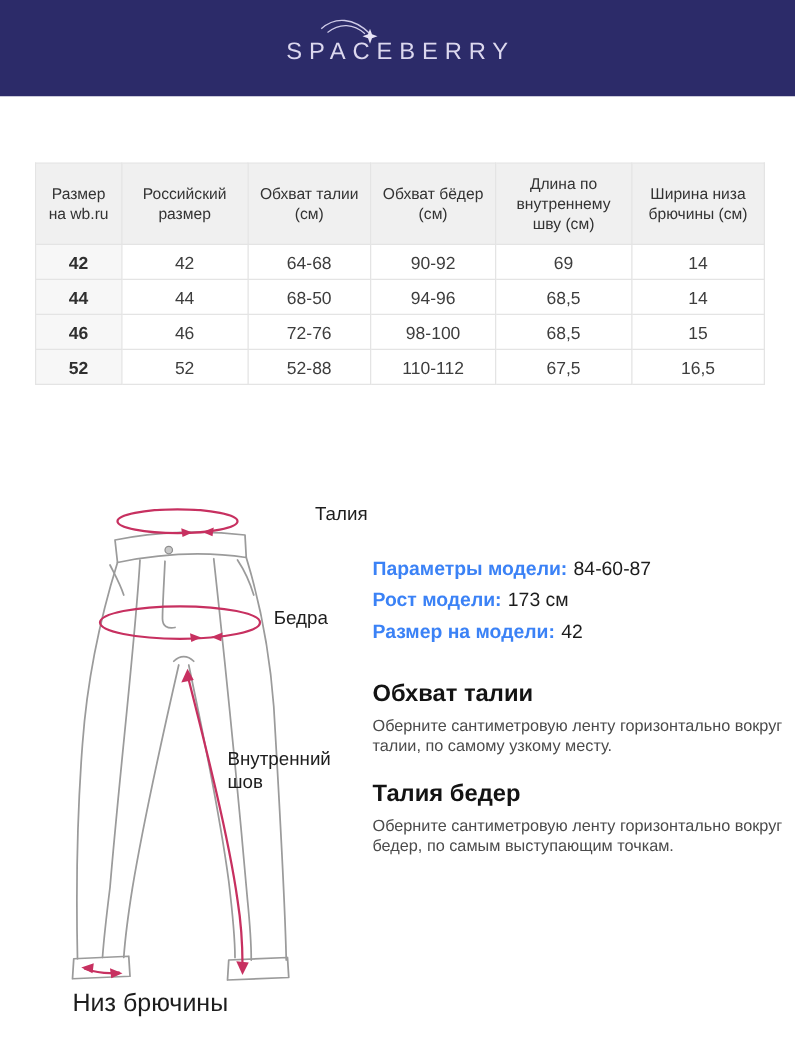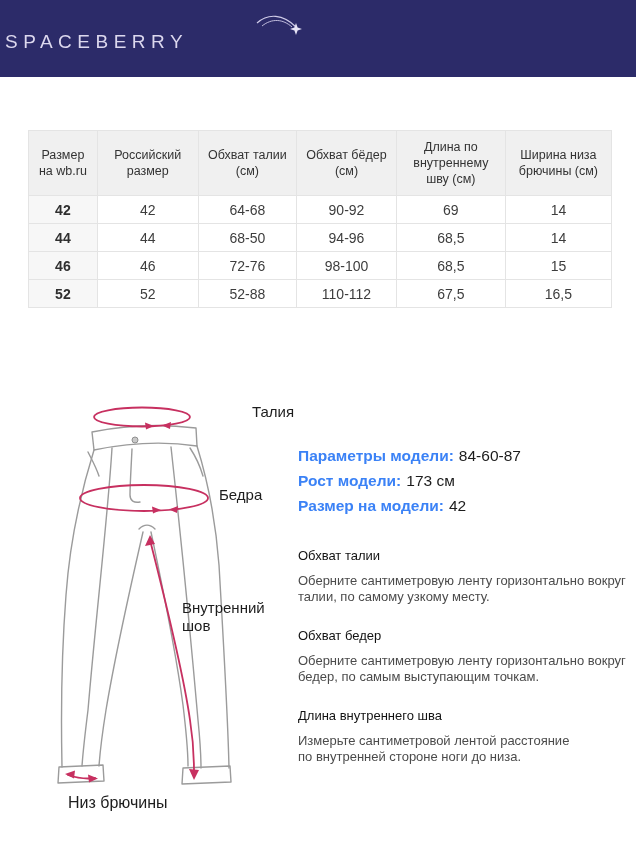--- a/index.html
+++ b/index.html
@@ -8,21 +8,21 @@
     font-family:"Liberation Sans","DejaVu Sans",sans-serif; overflow:hidden;
     color:#222;
   }
 
   
   .header {
     position:absolute; left:0; top:0; width:636px; height:77px;
     background:var(--header-bg,#2c2b69);
   }
   .logo-wrap { position:relative; width:100%; height:100%;
-    display:flex; align-items:center; }
+    display:flex; align-items:center; justify-content:center; }
   .logo-text {
     color:#dcd8ee; font-size:19px; letter-spacing:5.5px; font-weight:400;
     margin-top:7px; padding-left:5px;
   }
   .comet { position:absolute; left:calc(50% - 63px); top:11px; }
 
   
   .size-table {
     position:absolute; left:28px; top:130px; width:584px;
     border-collapse:collapse; table-layout:fixed;
@@ -41,31 +41,31 @@
 
   
   .pants-svg { position:absolute; left:28px; top:390px; }
   .dg-label {
     position:absolute; font-size:15px; font-weight:500; color:#1d1d1d;
     line-height:18px; white-space:pre-line;
   }
   .lbl-waist  { left:204px; top:403px;margin-left:48px; }
   .lbl-hips   { left:219px; top:486px; }
   .lbl-inseam { left:182px; top:599px; }
-  .lbl-hem    { left:68px;  top:794px; font-size:16px;text-align:center; }
+  .lbl-hem    { left:58px;  top:794px; font-size:20px;text-align:center; }
 
   
   .right-col { position:absolute; left:298px; top:443px; width:330px; }
   .mi-line { font-size:15.5px; line-height:25px; color:#1c1c1c; }
   .mi-label { font-weight:700; color:#3b82f6; }
   .mi-value { margin-left:5px; }
   .guide { margin-top:29px; }
   .guide h3 {
-    margin:0 0 9px 0; font-size:13px; line-height:17px;
-    font-weight:400; color:#131313;
+    margin:0 0 9px 0; font-size:19px; line-height:17px;
+    font-weight:700; color:#131313;
   }
   .guide p {
     margin:0 0 23px 0; font-size:13px; line-height:15.5px;
     color:#4b4b4b; white-space:pre-line;
   }
 </style>
 </head>
 <body>
 
 <div class="page">
@@ -195,25 +195,20 @@
       <span class="mi-label">Размер на модели:</span><span class="mi-value">42</span>
     </div>
 
     <div class="guide">
       <section>
         <h3>Обхват талии</h3>
         <p>Оберните сантиметровую ленту горизонтально вокруг
 талии, по самому узкому месту.</p>
       </section>
       <section>
-        <h3>Обхват бедер</h3>
+        <h3>Талия бедер</h3>
         <p>Оберните сантиметровую ленту горизонтально вокруг
 бедер, по самым выступающим точкам.</p>
       </section>
-      <section>
-        <h3>Длина внутреннего шва</h3>
-        <p>Измерьте сантиметровой лентой расстояние
-по внутренней стороне ноги до низа.</p>
-      </section>
     </div>
   </div>
 
 </div>
 
 </body></html>

